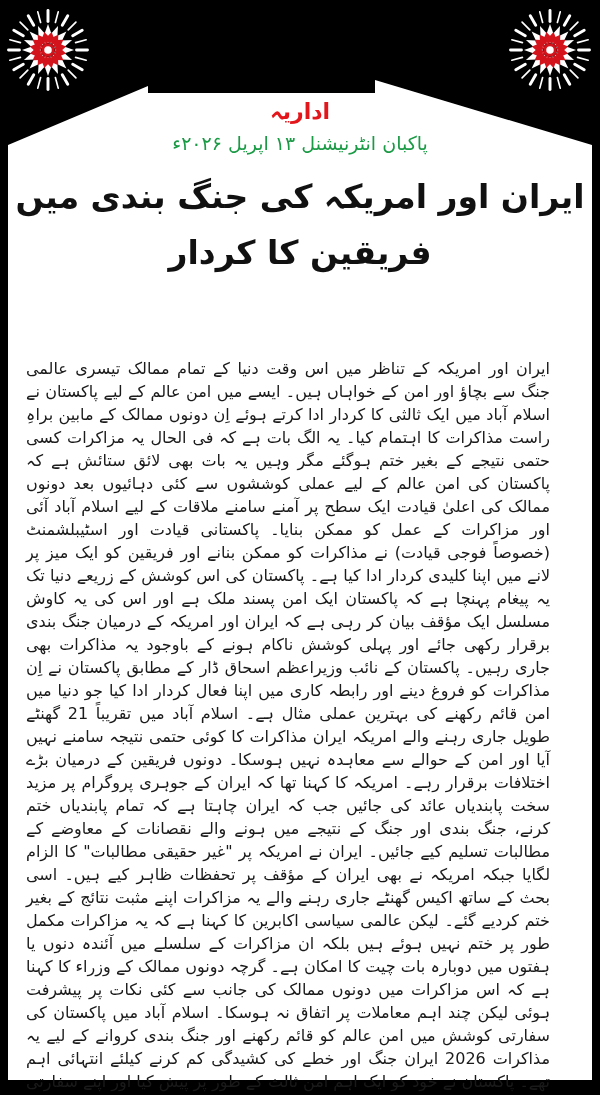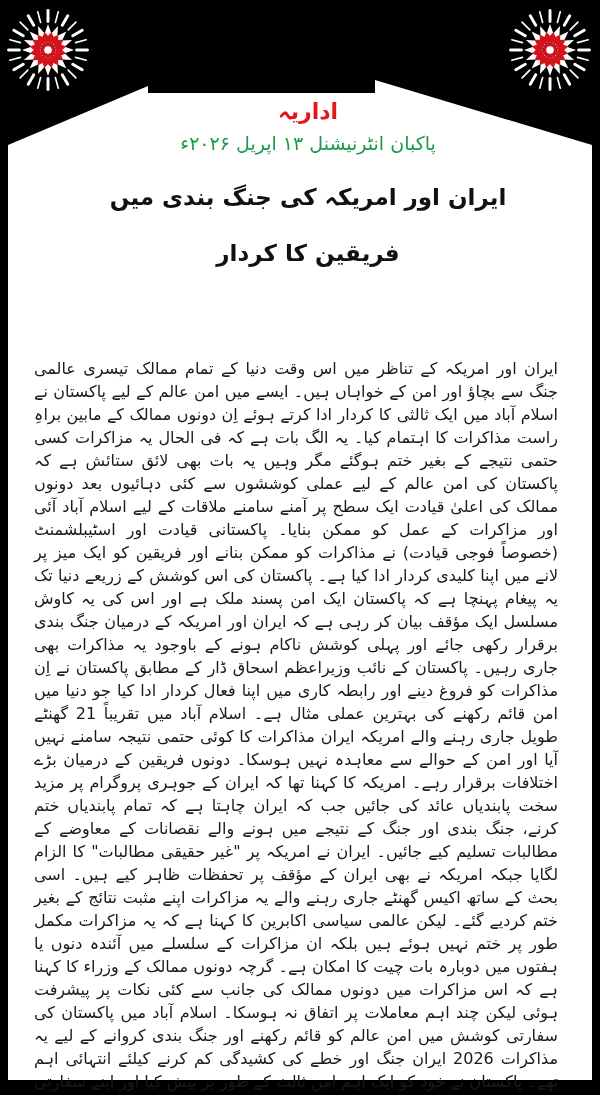--- a/index.html
+++ b/index.html
@@ -5,31 +5,31 @@
   html, body { margin: 0; padding: 0; }
   body {
     width: 600px; height: 1095px; background: #000; position: relative; overflow: hidden;
     font-family: "DejaVu Sans", sans-serif;
   }
   #frame-svg { position: absolute; left: 0; top: 0; width: 600px; height: 1095px; }
   .ornament { position: absolute; width: 84px; height: 84px; top: 8px; }
   .ornament.left { left: 6px; }
   .ornament.right { left: 508px; }
   .content {
-    position: absolute; left: 18px; top: 95px; width: 580px; height: 985px;
+    position: absolute; left: 10px; top: 95px; width: 580px; height: 985px;
     direction: rtl; text-align: center;
   }
   .kicker {
     color: #e3161b; font-weight: bold; font-size: 22px; margin-top: 2px; line-height: 30px;
   }
   .dateline {
     color: #1a9a45; font-size: 19px; line-height: 24px; margin-top: 4px;
   }
   .headline {
-    color: #111; font-weight: bold; font-size: 23px; line-height: 56px;
+    color: #111; font-weight: bold; font-size: 33px; line-height: 56px;
   }
   .headline.line1 { margin-top: 14px; }
   .body {
     direction: rtl; text-align: justify; text-align-last: right;
     font-family: "DejaVu Sans", sans-serif; font-size: 16px; line-height: 23px;
     color: #1a1a1a; margin: 76px 40px 0 16px;
   }
   .body p { margin: 0; }
   .signature {
     color: #3b3bb0; font-size: 14px; text-align: right; margin-right: 300px; margin-top: 12px;

